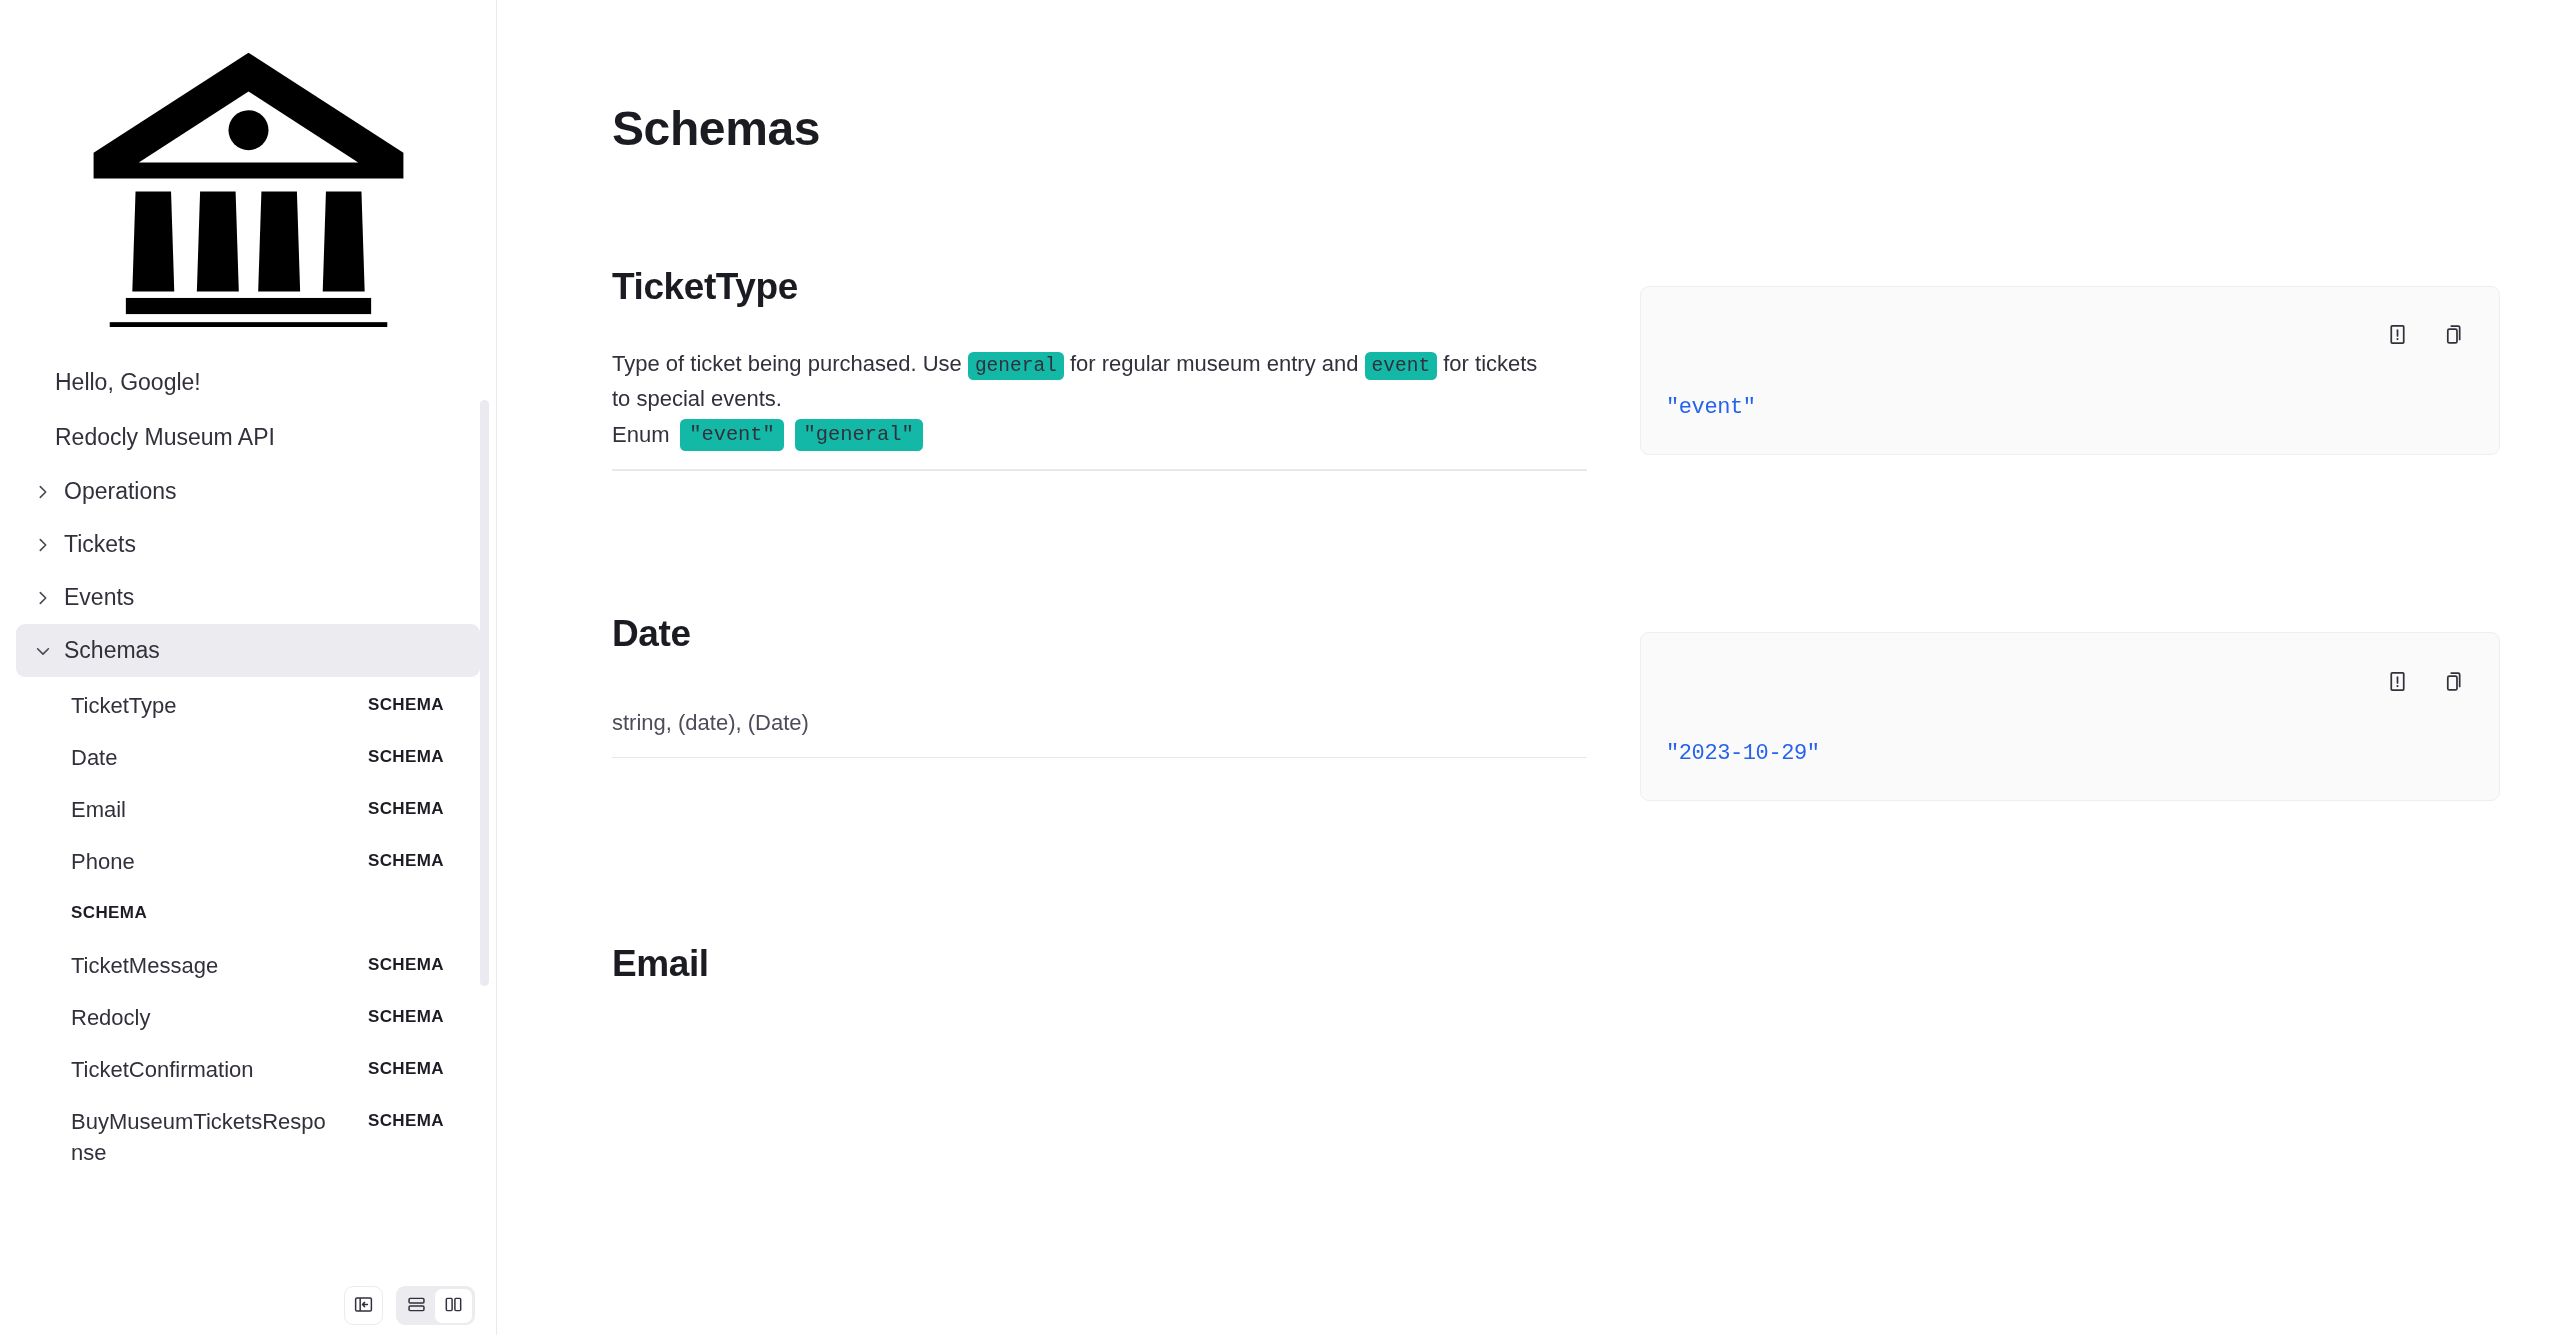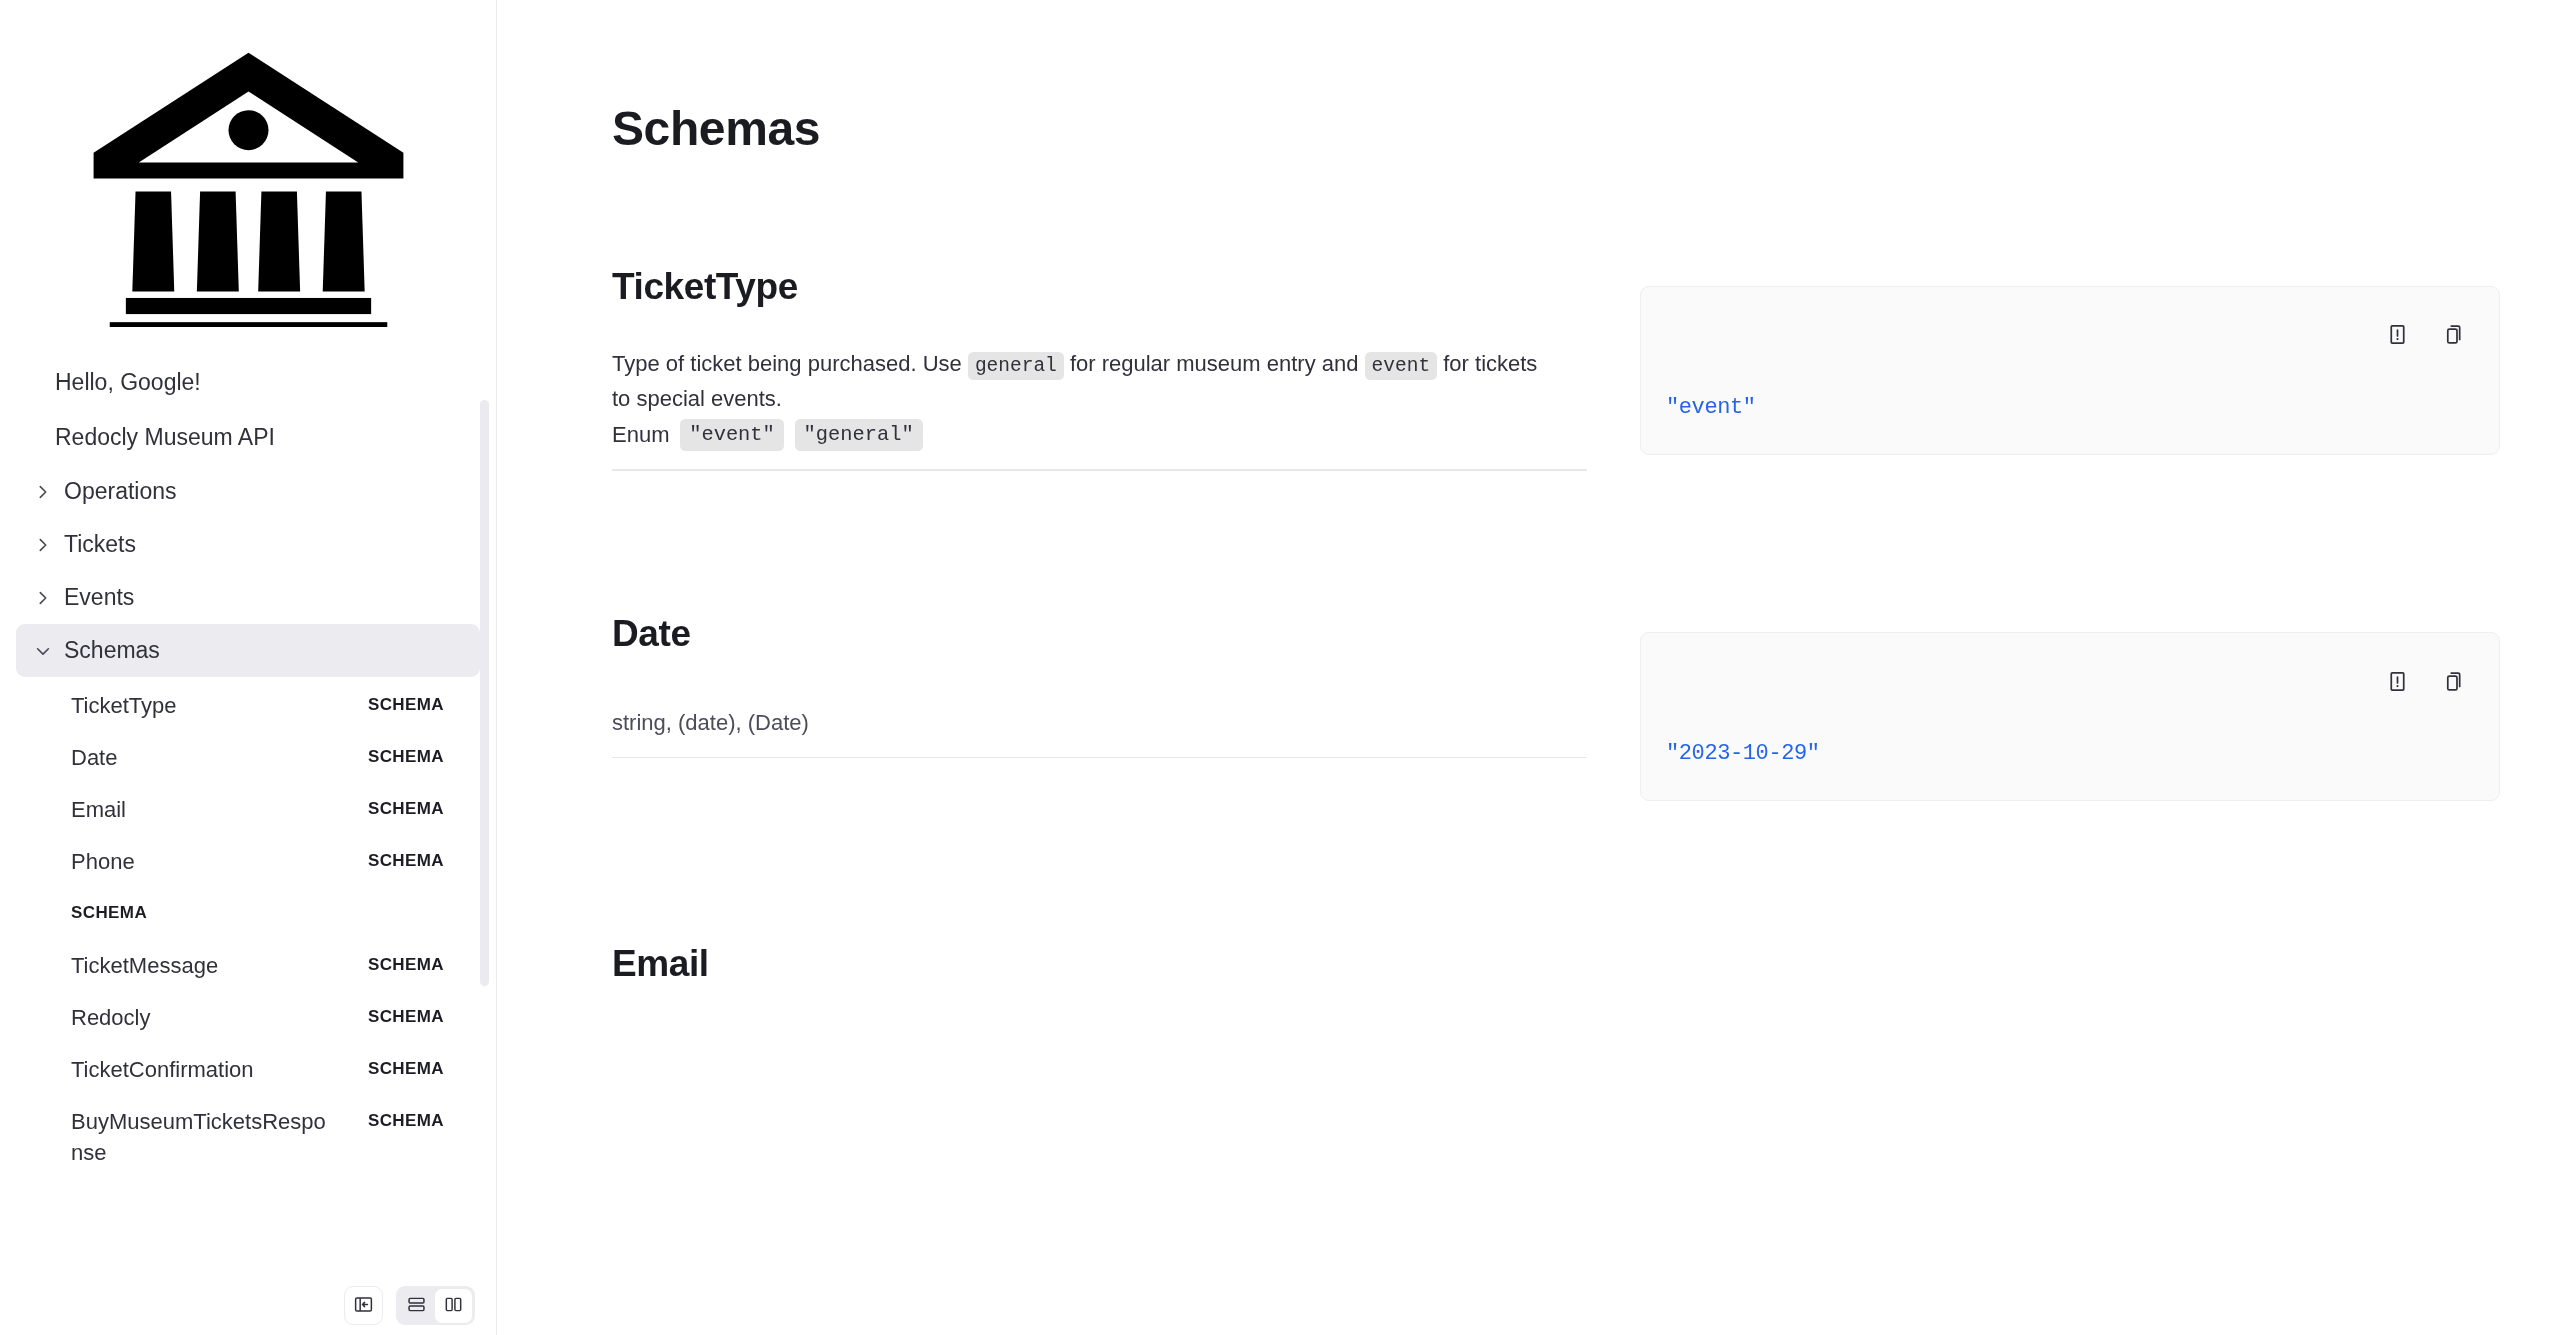--- a/index.html
+++ b/index.html
@@ -194,21 +194,21 @@
     font-size: 22px;
     line-height: 1.52;
     color: #31313c;
     margin: 0;
     max-width: 942px;
   }
 
   code.inline {
     font-family: "Liberation Mono", monospace;
     font-size: 19.5px;
-    background: #e5e5e5;
+    background: #14b8a6;
     border-radius: 5.3px;
     padding: 2.7px 7px;
     color: #31313c;
     white-space: nowrap;
   }
 
   .type-line {
     font-size: 22px;
     color: #4c4c5a;
     margin: 0;

